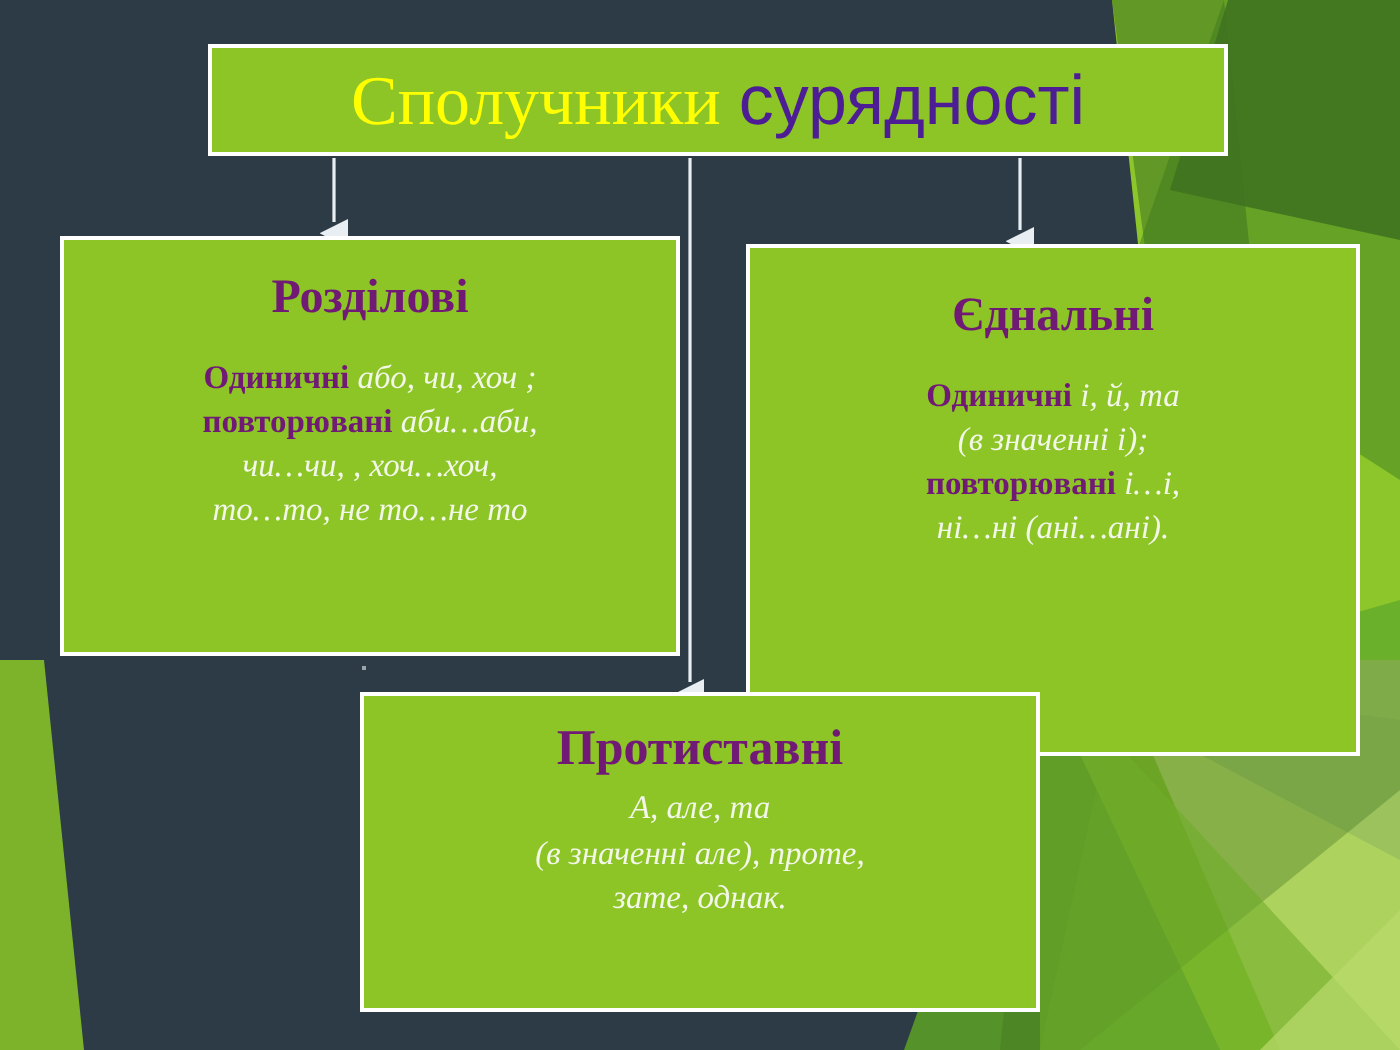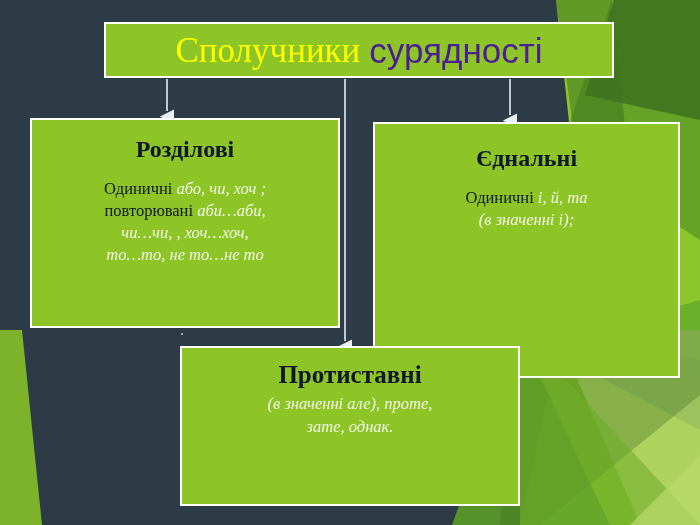--- a/index.html
+++ b/index.html
@@ -41,41 +41,41 @@
   }
 
   
   #box-rozdilovi{left:30px;top:118px;width:310px;height:210px;}
   #box-yednalni{left:373px;top:122px;width:307px;height:256px;}
   #box-protystavni{left:180px;top:346px;width:340px;height:160px;}
 
   .hd{
     font-family:"Liberation Serif", serif;
     font-weight:bold;
-    color:#0f172a;
+    color:#701a75;
     font-size:24px;
     line-height:1.05;
   }
   #box-rozdilovi .hd{margin-top:17px;}
   #box-yednalni .hd{margin-top:22px;}
   #box-protystavni .hd{margin-top:14px;font-size:25px;}
 
   .body-txt{
     font-family:"Liberation Serif", serif;
     font-style:italic;
     color:#f2f7e8;
     font-size:16.5px;
     line-height:1.33;
     padding:0 10px;
   }
   #box-rozdilovi .body-txt{margin-top:16px;}
   #box-yednalni .body-txt{margin-top:16px;}
   #box-protystavni .body-txt{margin-top:5px;font-size:16.5px;line-height:1.35;}
 
-  .kw{color:#0f172a;font-style:normal;}
+  .kw{color:#701a75;font-style:normal;font-weight:bold;}
 
   .stray-dot{
     position:absolute;left:181px;top:333px;width:2px;height:2px;
     background:#9aa6ac;
   }
 </style>
 </head>
 <body>
 
 <div id="stage">
@@ -125,24 +125,27 @@
       <div><span>чи…чи, , хоч…хоч,</span></div>
       <div><span>то…то, не то…не то</span></div>
     </div>
   </div>
 
   <div class="box" id="box-yednalni">
     <div class="hd">Єднальні</div>
     <div class="body-txt">
       <div><span class="kw">Одиничні</span><span> і, й, та</span></div>
       <div><span>(в значенні і);</span></div>
+      <div><span class="kw">повторювані</span><span> і…і,</span></div>
+      <div><span>ні…ні (ані…ані).</span></div>
     </div>
   </div>
 
   <div class="box" id="box-protystavni">
     <div class="hd">Протиставні</div>
     <div class="body-txt">
+      <div><span>А, але, та</span></div>
       <div><span>(в значенні але), проте,</span></div>
       <div><span>зате, однак.</span></div>
     </div>
   </div>
 
 </div>
 
 </body></html>

